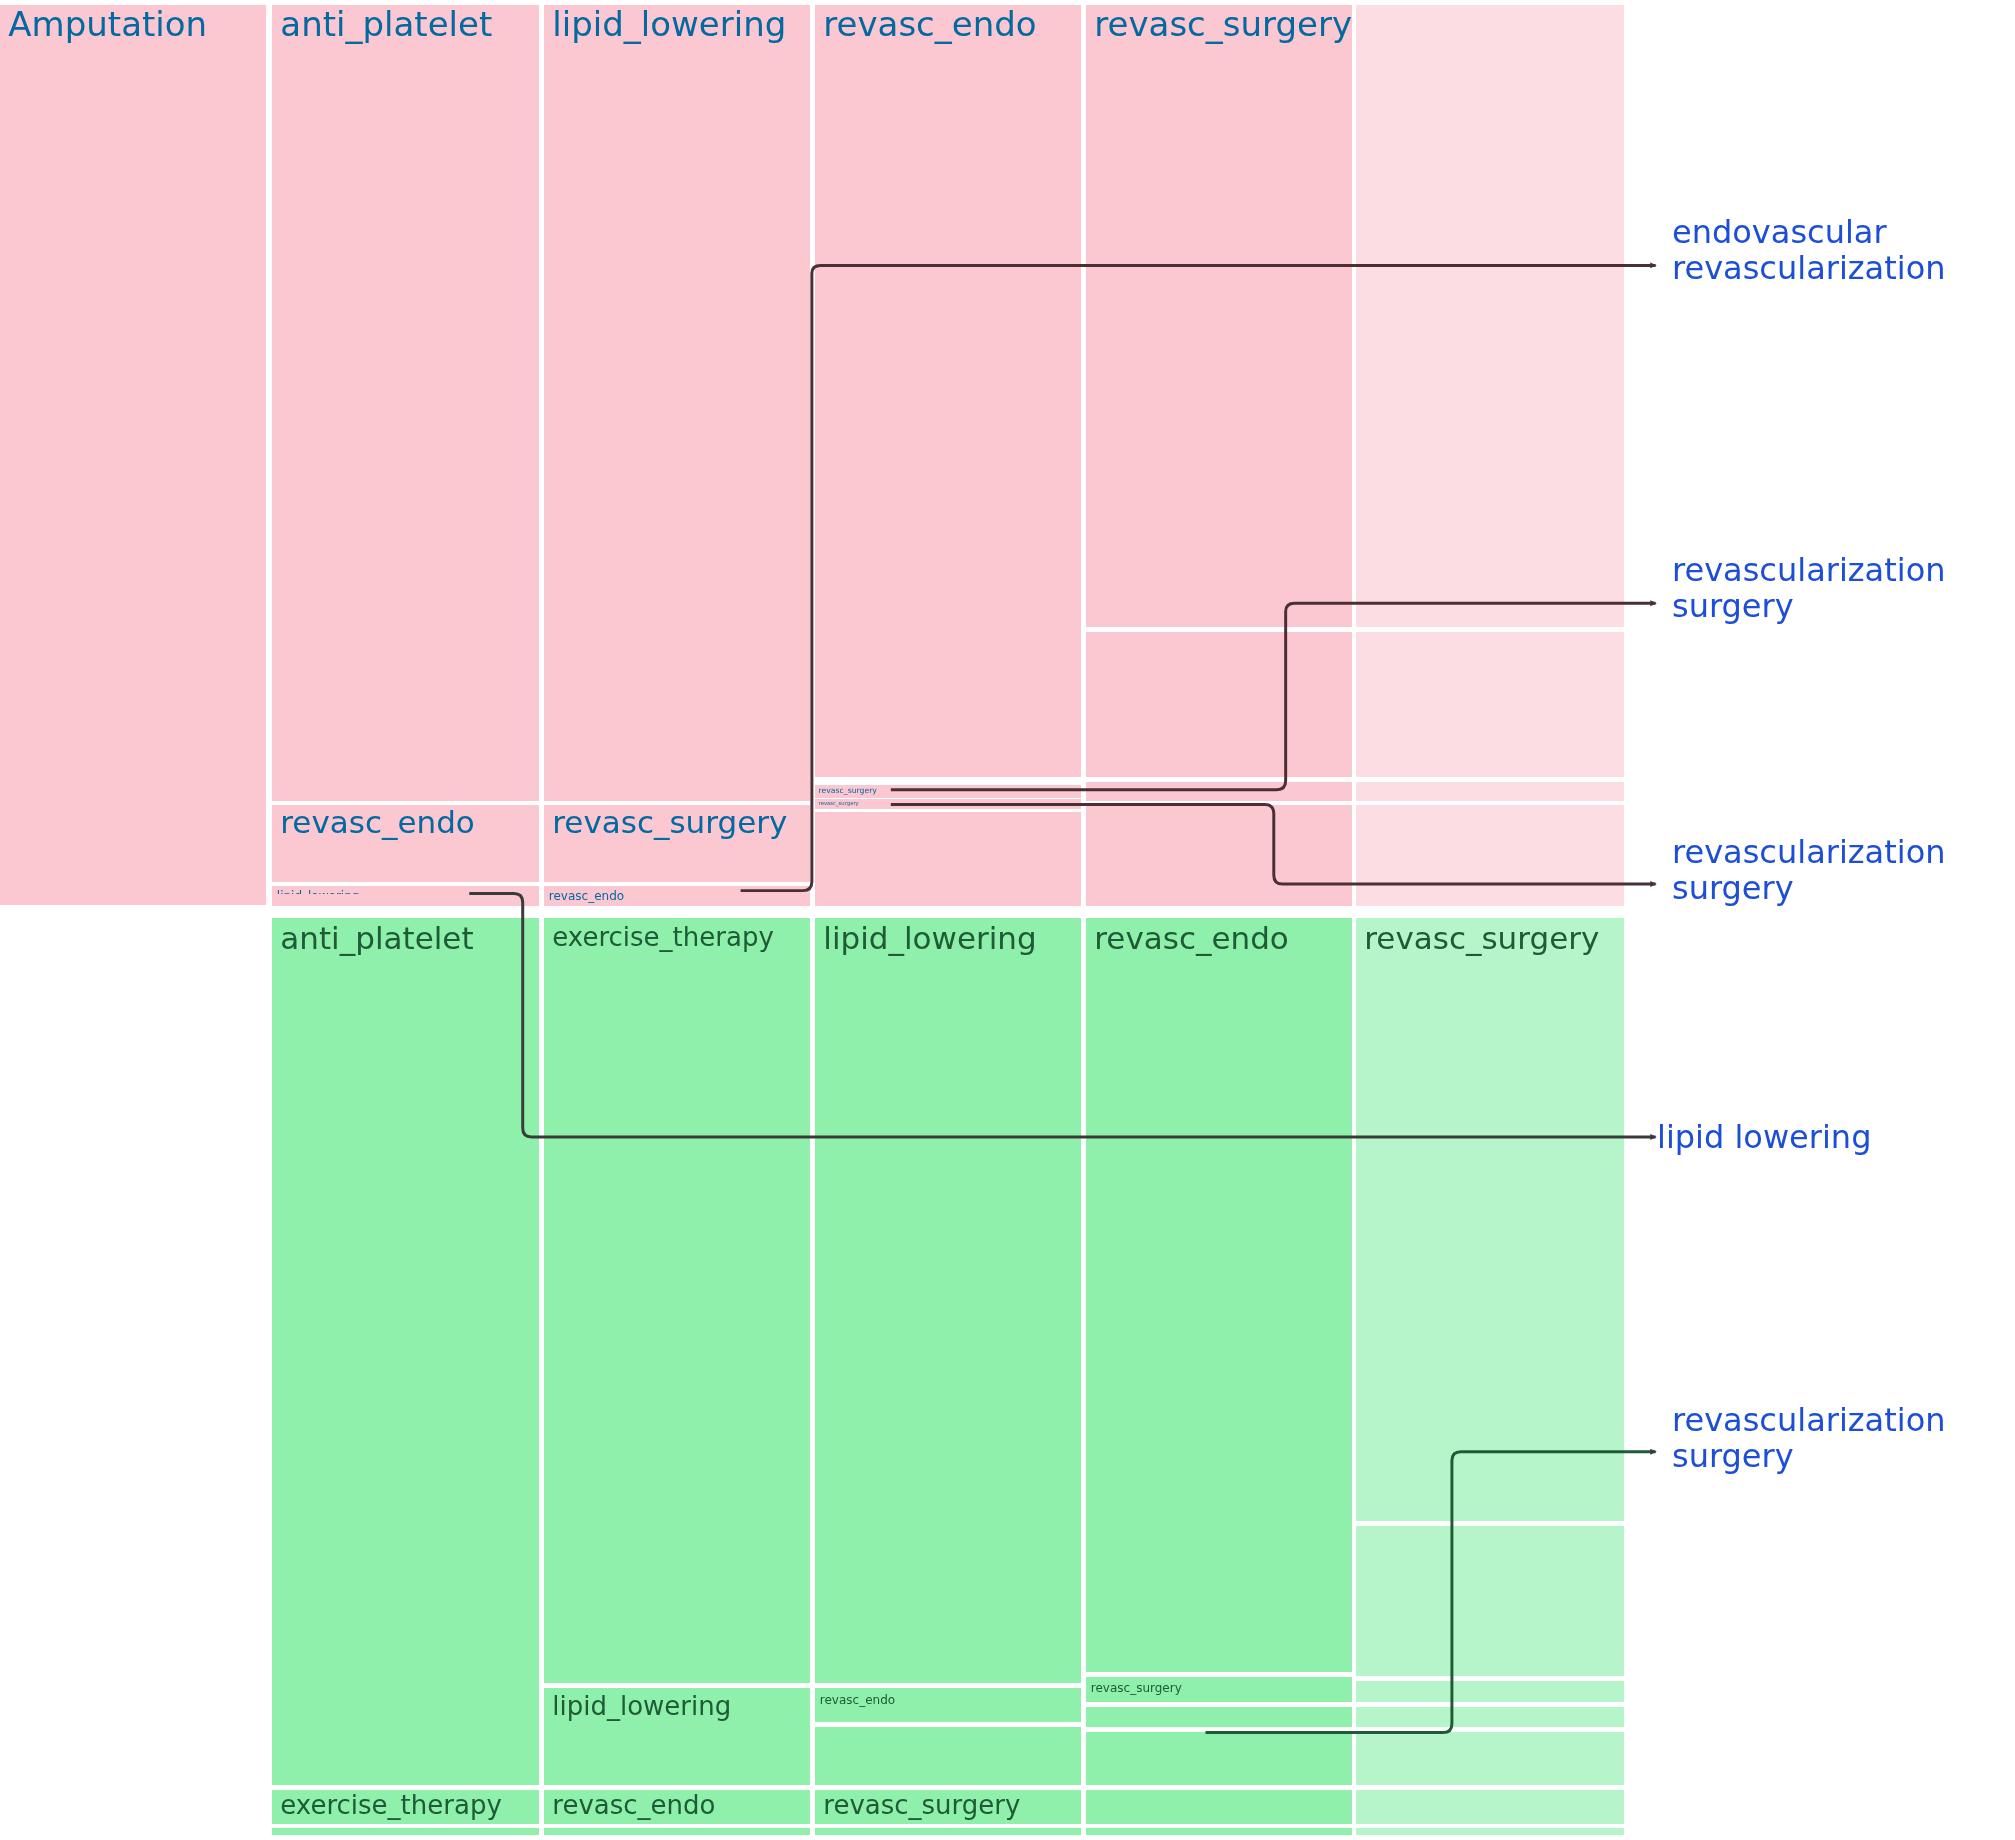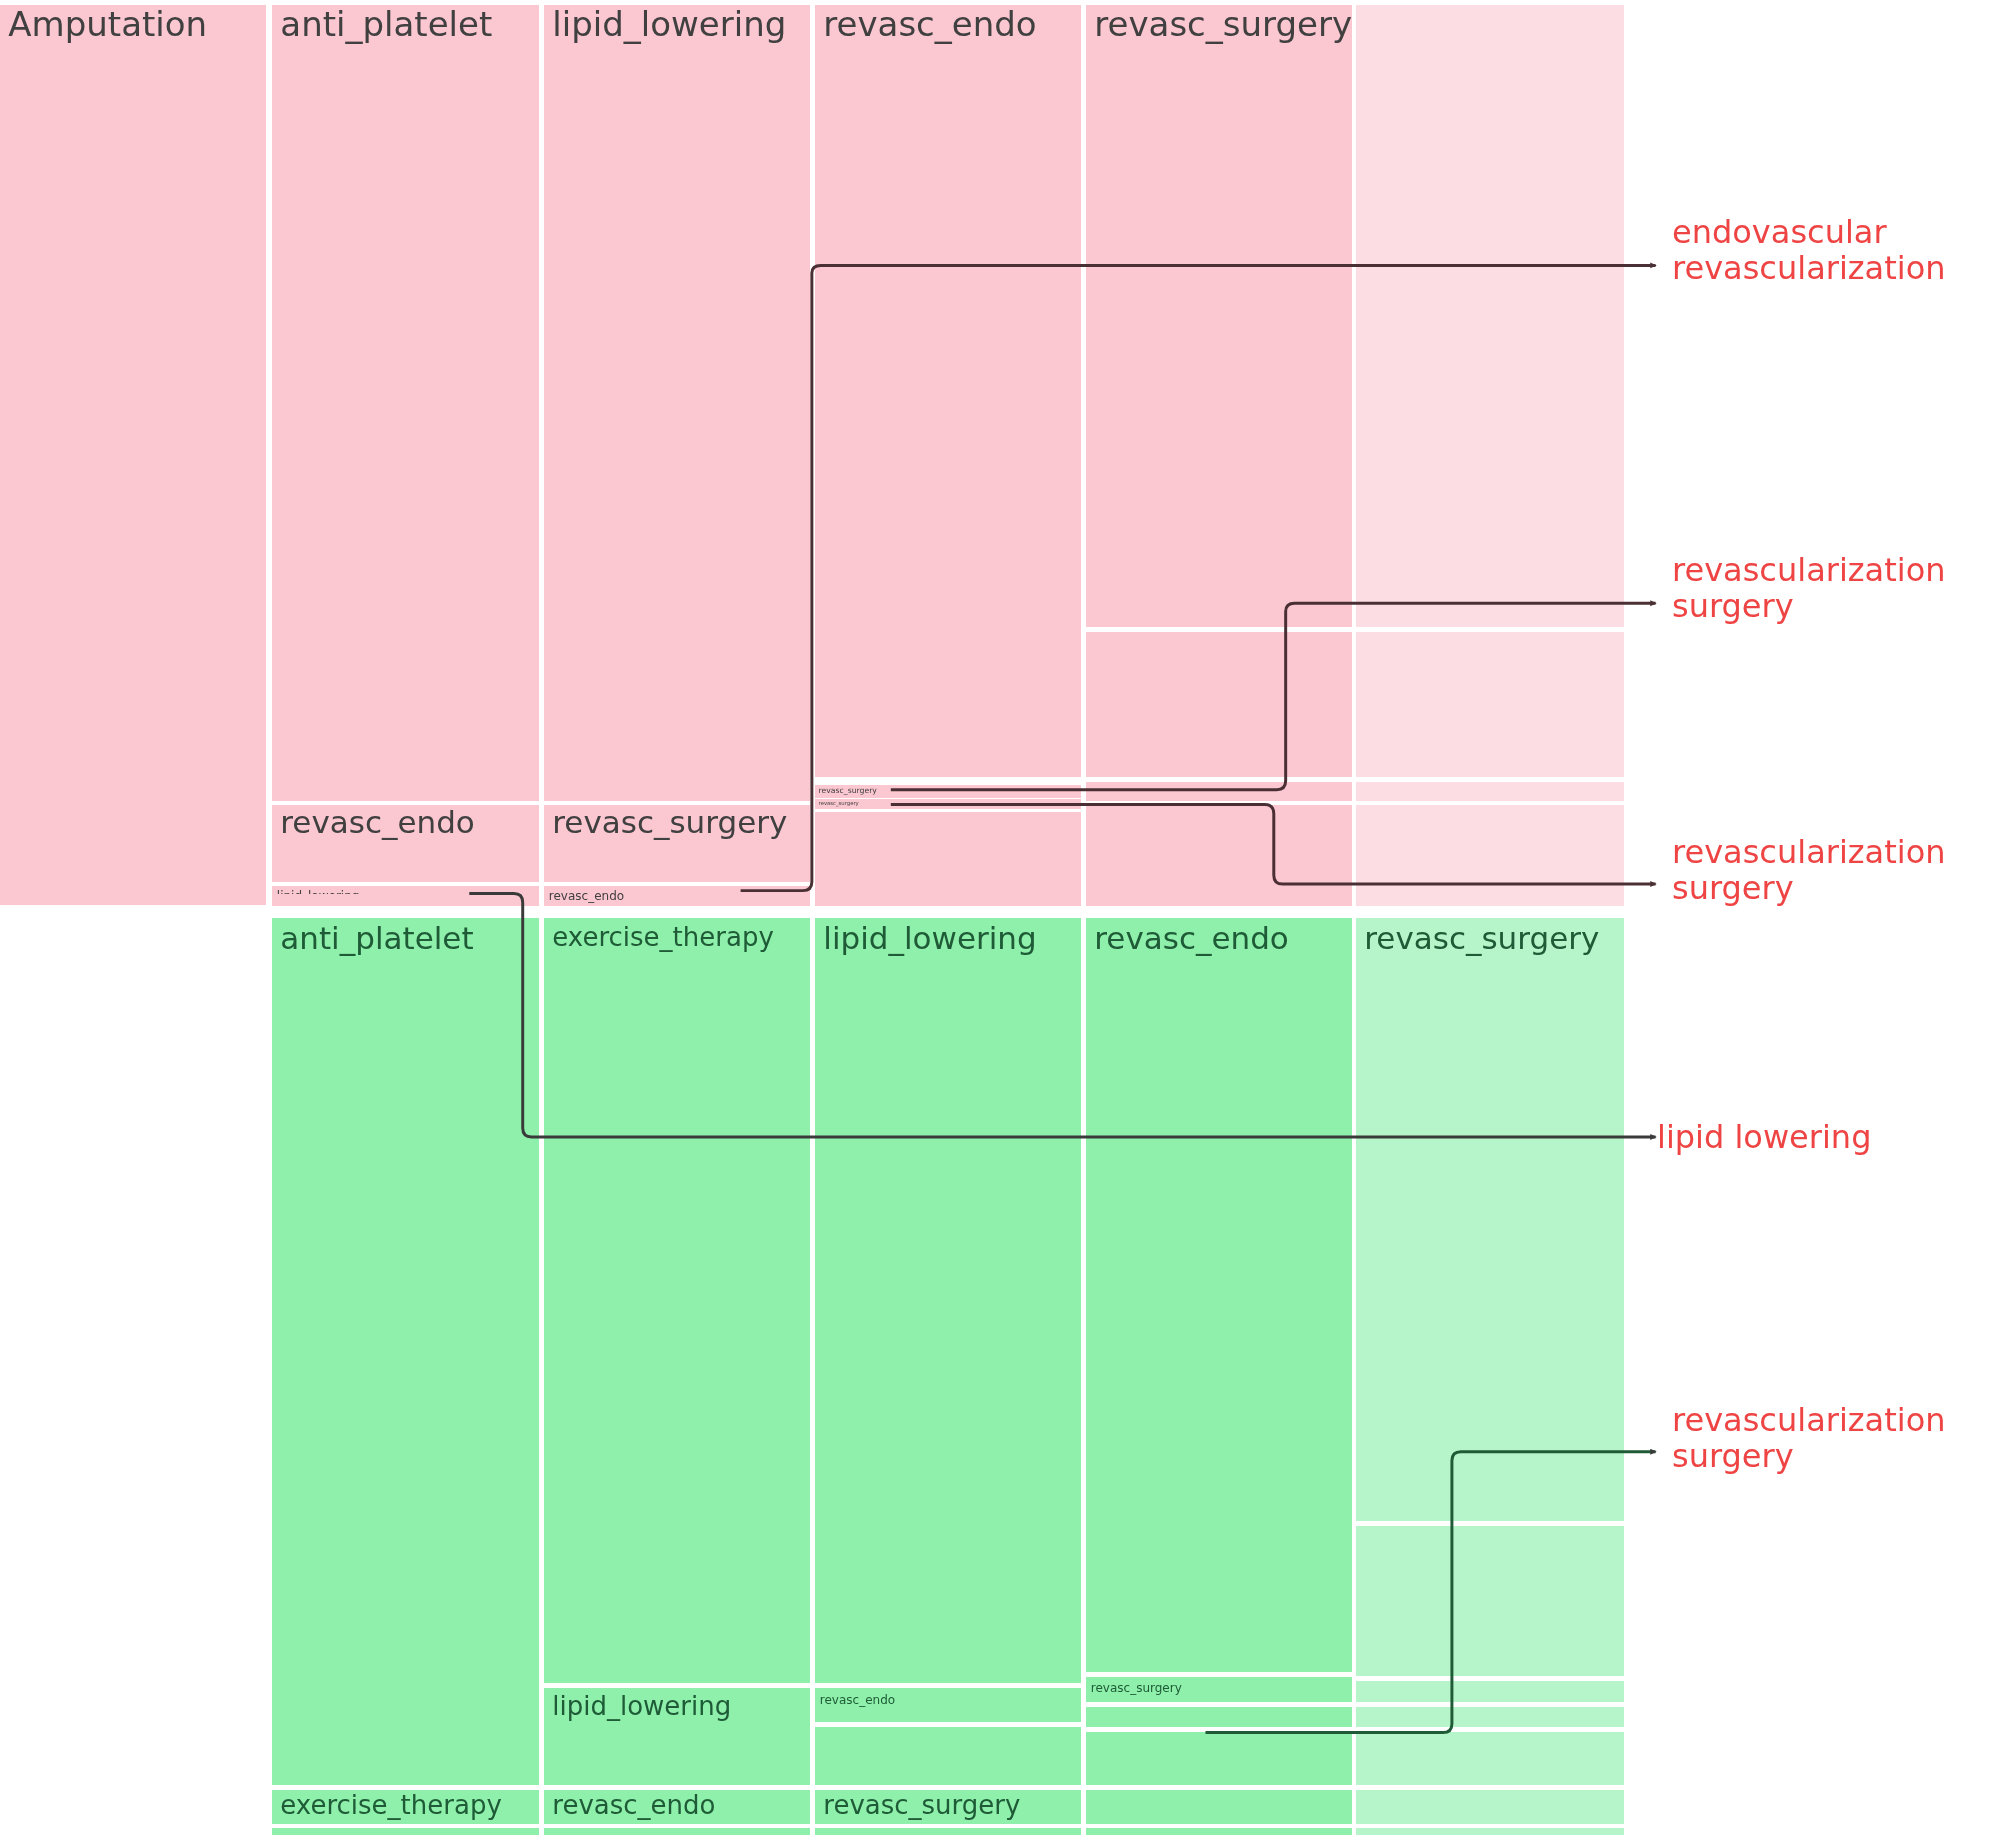--- a/index.html
+++ b/index.html
@@ -2,30 +2,30 @@
 <html style="font-size:9.5px"><head>
 <meta charset="utf-8">
 <style>
   html,body{margin:0;padding:0;background:#fff;}
   body{font-family:"DejaVu Sans","Liberation Sans",sans-serif;}
   #root{position:relative;width:2015px;height:1840px;background:#ffffff;overflow:hidden;}
   .plot{position:absolute;left:0;top:0;width:1627px;height:1840px;}
   .cell{position:absolute;box-sizing:border-box;overflow:hidden;}
   .cell .lbl{position:absolute;left:8.3px;top:2.4px;white-space:nowrap;}
   
-  .pk .lbl{color:#404040;}
+  .pk .lbl{color:#0369a1;}
   .gn .lbl{color:#1e5b36;}
   .t-xl{font-size:34px;line-height:1.0;}
   .t-lg{font-size:31px;line-height:1.0;}
   .t-md{font-size:26px;line-height:1.0;}
   .t-sm{font-size:12px;line-height:1.0;}
   .t-xs{font-size:7.7px;line-height:1.0;}
   .t-xxs{font-size:5.3px;line-height:1.0;}
 
-  .ann{position:absolute;font-size:32px;line-height:1.14;color:#ef4444;white-space:pre-line;}
+  .ann{position:absolute;font-size:32px;line-height:1.14;color:#1d4ed8;white-space:pre-line;}
   svg.leaders{position:absolute;left:0;top:0;width:2015px;height:1840px;pointer-events:none;}
 </style>
 </head>
 <body>
 
 <div id="root">
   <div class="plot">
 
     <div class="cell pk" style="left:0px;top:4.8px;width:266px;height:900px;background:#fbc7d1;">
       <span class="lbl t-xl">Amputation</span>

